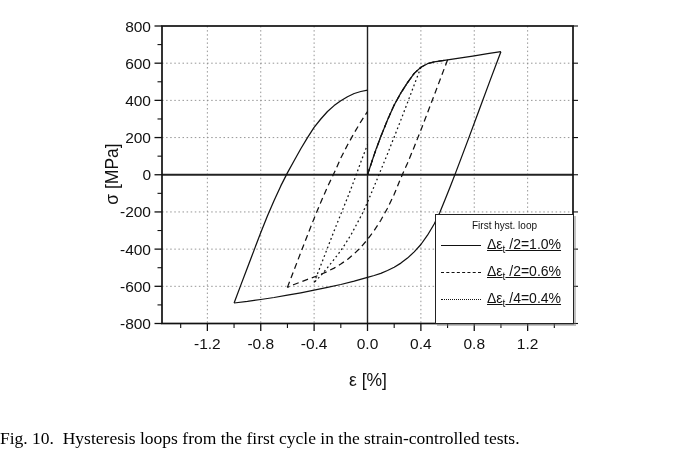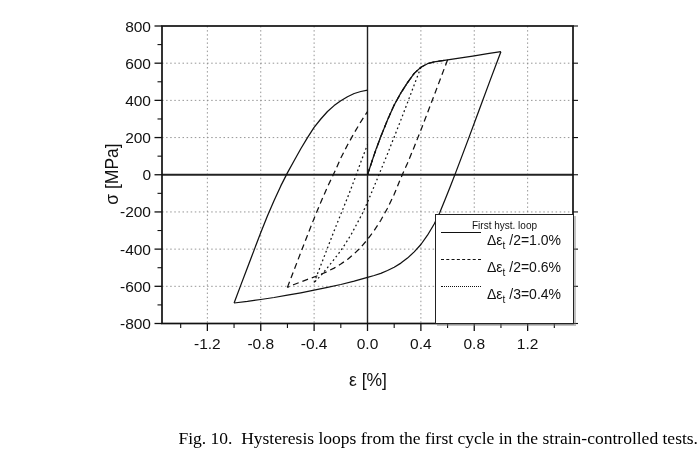--- a/index.html
+++ b/index.html
@@ -6,28 +6,28 @@
   #figure{position:relative;width:698px;height:471px;background:#ffffff;overflow:hidden;
           font-family:"Liberation Sans",sans-serif;color:#111;}
   #chart-svg{position:absolute;left:0;top:0;}
   .axis-label{position:absolute;font-size:17.5px;color:#111;white-space:nowrap;}
   #ylabel{left:112px;top:174px;transform:translate(-50%,-50%) rotate(-90deg);}
   #xlabel{left:368px;top:380px;transform:translate(-50%,-50%);}
   #legend{position:absolute;left:435px;top:214px;width:139px;height:110px;
           background:#ffffff;border:1.4px solid #222;box-sizing:border-box;
           box-shadow:2px 2px 0 rgba(120,120,120,0.45);}
   #legend-title{font-size:10px;text-align:center;margin-top:5px;margin-bottom:1px;}
-  .legend-row{display:flex;align-items:flex-start;height:27px;padding-left:5px;}
+  .legend-row{display:flex;align-items:center;height:27px;padding-left:5px;text-decoration:underline;}
   .legend-sample{width:40px;height:0;margin-right:6px;flex:0 0 auto;}
   .legend-sample.solid{border-top:1.6px solid #111;}
   .legend-sample.dashed{border-top:1.7px dashed #111;}
   .legend-sample.dotted{border-top:1.8px dotted #111;}
   .legend-label{font-size:14px;white-space:pre;}
   .legend-label sub{font-size:10px;}
-  #caption{position:absolute;left:0;top:428px;width:698px;text-align:right;
+  #caption{position:absolute;left:0;top:428px;width:698px;text-align:left;
            font-family:"Liberation Serif",serif;font-size:17.5px;color:#000;white-space:pre-wrap;}
 </style>
 </head>
 <body>
 
 <div id="figure">
   <svg id="chart-svg" width="698" height="471" viewBox="0 0 698 471">
       <line x1="207.3701298701299" y1="26" x2="207.3701298701299" y2="323.5" stroke="#8a8a8a" stroke-width="0.9" stroke-dasharray="1.5,2.6"></line>
       <line x1="260.74675324675326" y1="26" x2="260.74675324675326" y2="323.5" stroke="#8a8a8a" stroke-width="0.9" stroke-dasharray="1.5,2.6"></line>
       <line x1="314.12337662337666" y1="26" x2="314.12337662337666" y2="323.5" stroke="#8a8a8a" stroke-width="0.9" stroke-dasharray="1.5,2.6"></line>
@@ -119,18 +119,18 @@
     <div class="legend-row">
       <div class="legend-sample solid"></div>
       <div class="legend-label"><span>Δε</span><sub>t</sub><span> /2=1.0%</span></div>
     </div>
     <div class="legend-row">
       <div class="legend-sample dashed"></div>
       <div class="legend-label"><span>Δε</span><sub>t</sub><span> /2=0.6%</span></div>
     </div>
     <div class="legend-row">
       <div class="legend-sample dotted"></div>
-      <div class="legend-label"><span>Δε</span><sub>t</sub><span> /3=0.4%</span></div>
+      <div class="legend-label"><span>Δε</span><sub>t</sub><span> /4=0.4%</span></div>
     </div>
   </div>
 
   <div id="caption">Fig. 10.  Hysteresis loops from the first cycle in the strain-controlled tests.</div>
 </div>
 
 </body></html>

